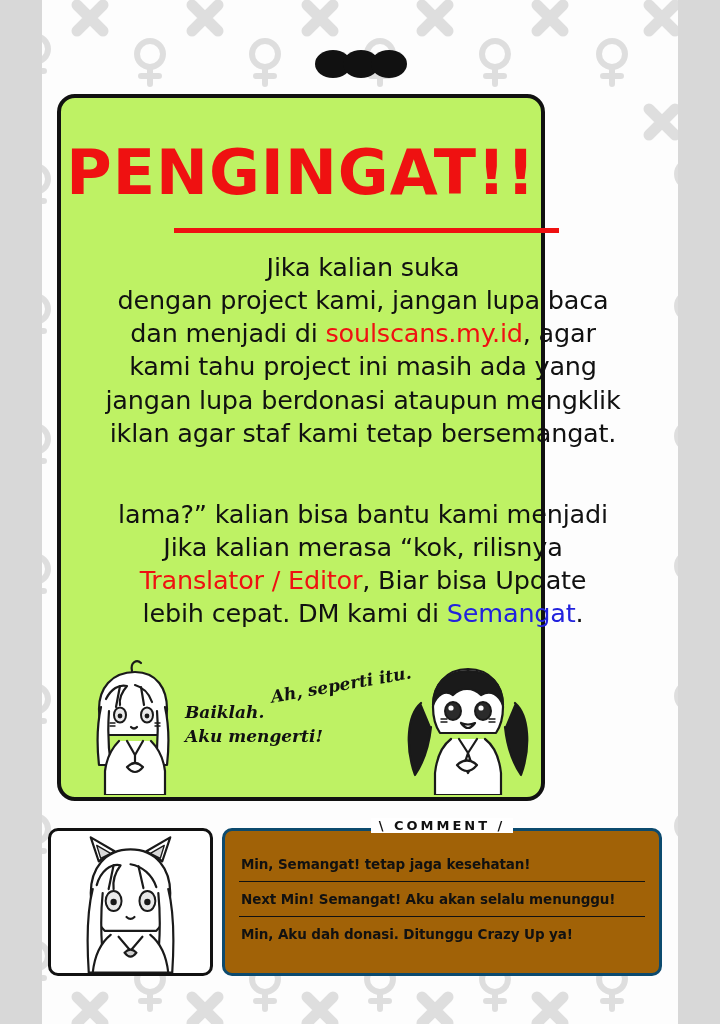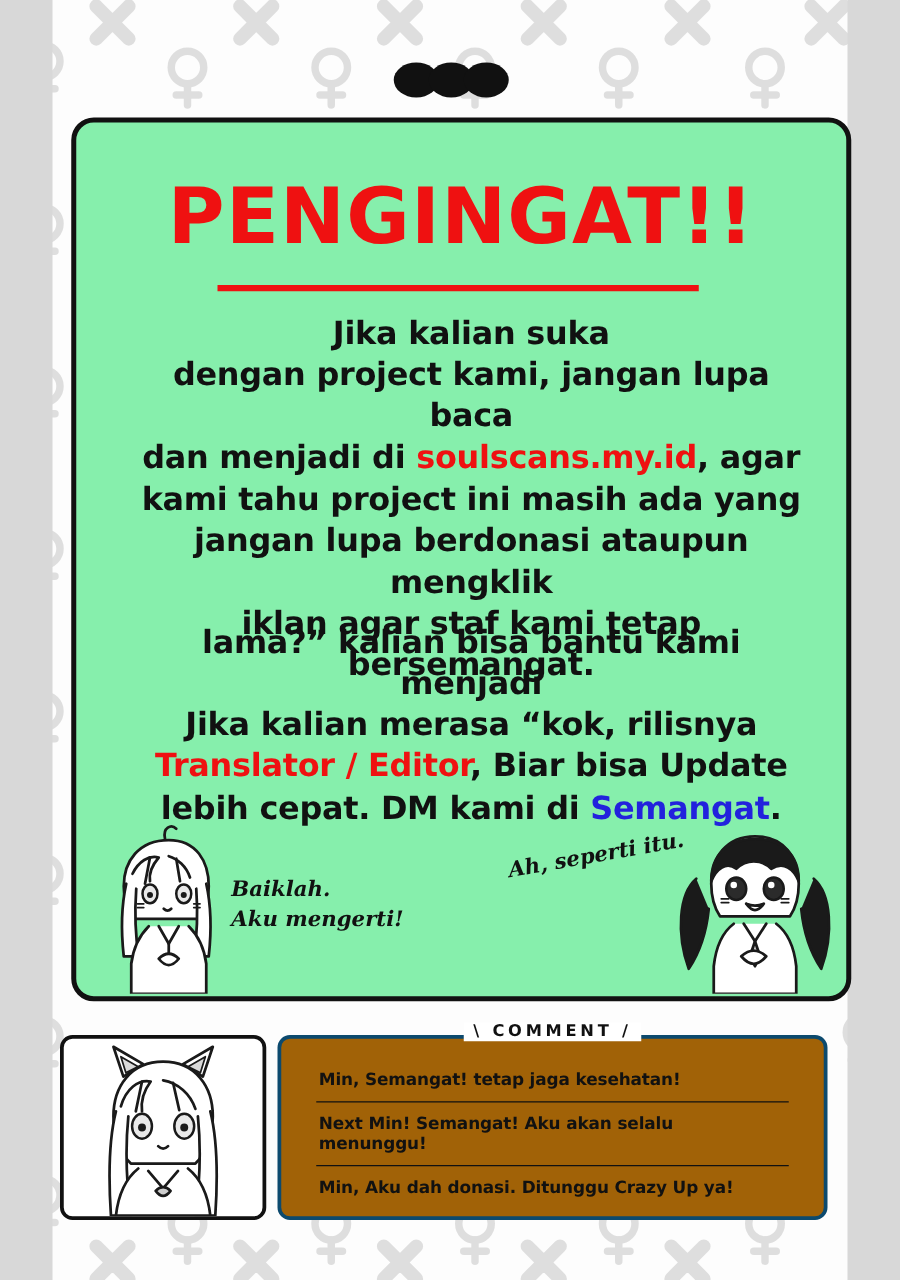--- a/index.html
+++ b/index.html
@@ -40,23 +40,23 @@
     width: 720px;
     height: 1024px;
     opacity: 0.30;
   }
 
   
   #bubble {
     position: absolute;
     left: 57px;
     top: 94px;
-    width: 624px;
+    width: 488px;
     height: 707px;
-    background: #86efac;
+    background: #bef264;
     border: 4px solid #111111;
     border-radius: 18px;
     box-sizing: border-box;
   }
   #bubble-tail {
     position: absolute;
     left: 313px;
     top: 48px;
     width: 96px;
     height: 32px;
@@ -79,25 +79,25 @@
     position: absolute;
     left: 113px;
     top: 130px;
     width: 385px;
     height: 5px;
     background: #ef1111;
   }
 
   .body-block {
     position: absolute;
-    left: 44px;
+    left: 30px;
     width: 544px;
     text-align: center;
     font-family: "DejaVu Sans", sans-serif;
-    font-weight: bold;
+    font-weight: normal;
     color: #111111;
     font-size: 25.5px;
     line-height: 1.30;
     letter-spacing: -0.2px;
   }
   #para1 { top: 153px; }
   #para2 { top: 400px; }
 
   .red { color: #ef1111; }
   .blue { color: #2222dd; }
@@ -181,21 +181,21 @@
   #comment-title .cap {
     background: #ffffff;
     padding: 0 8px;
   }
   #comment-list {
     position: absolute;
     left: 0;
     top: 16px;
     width: 100%;
     box-sizing: border-box;
-    padding: 0 28px;
+    padding: 0 14px;
   }
   .comment-item {
     font-family: "DejaVu Sans", sans-serif;
     font-weight: bold;
     font-size: 13.5px;
     color: #111111;
     padding: 9px 2px 9px 2px;
     border-bottom: 1.5px solid #111111;
     letter-spacing: -0.1px;
   }

